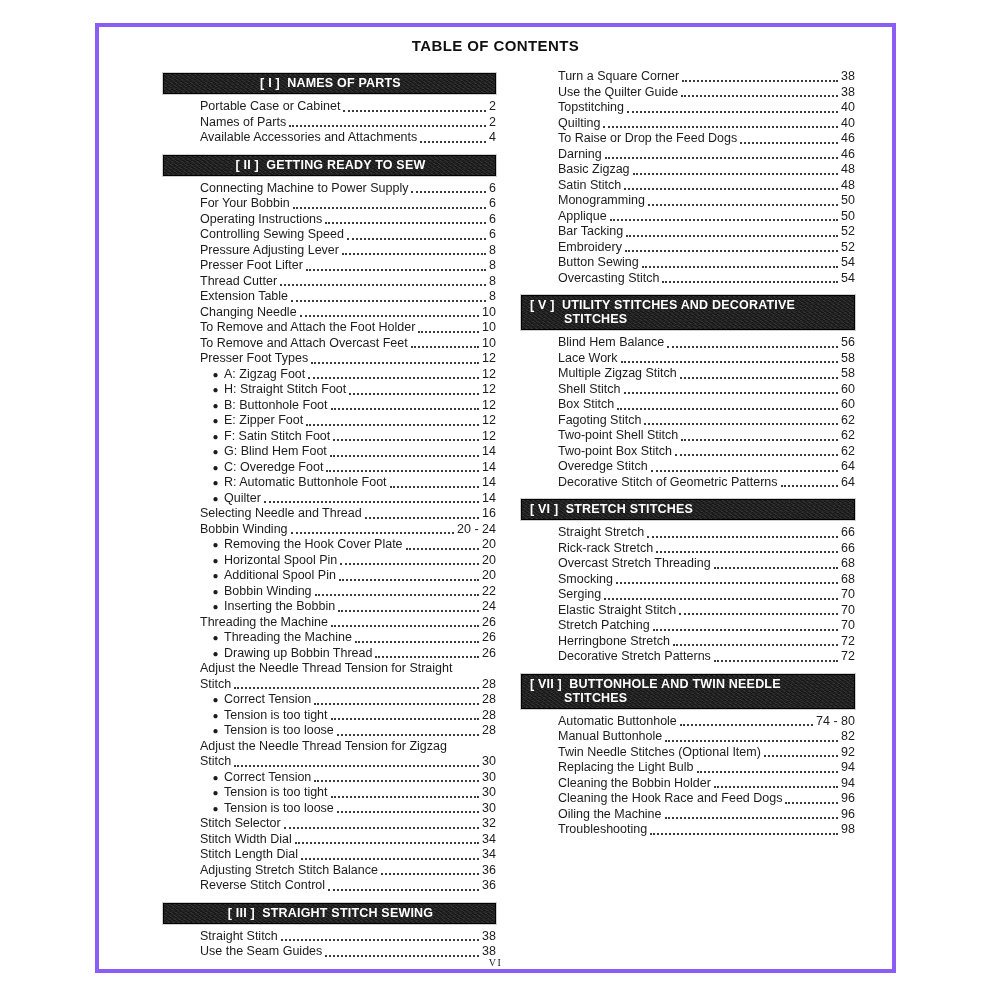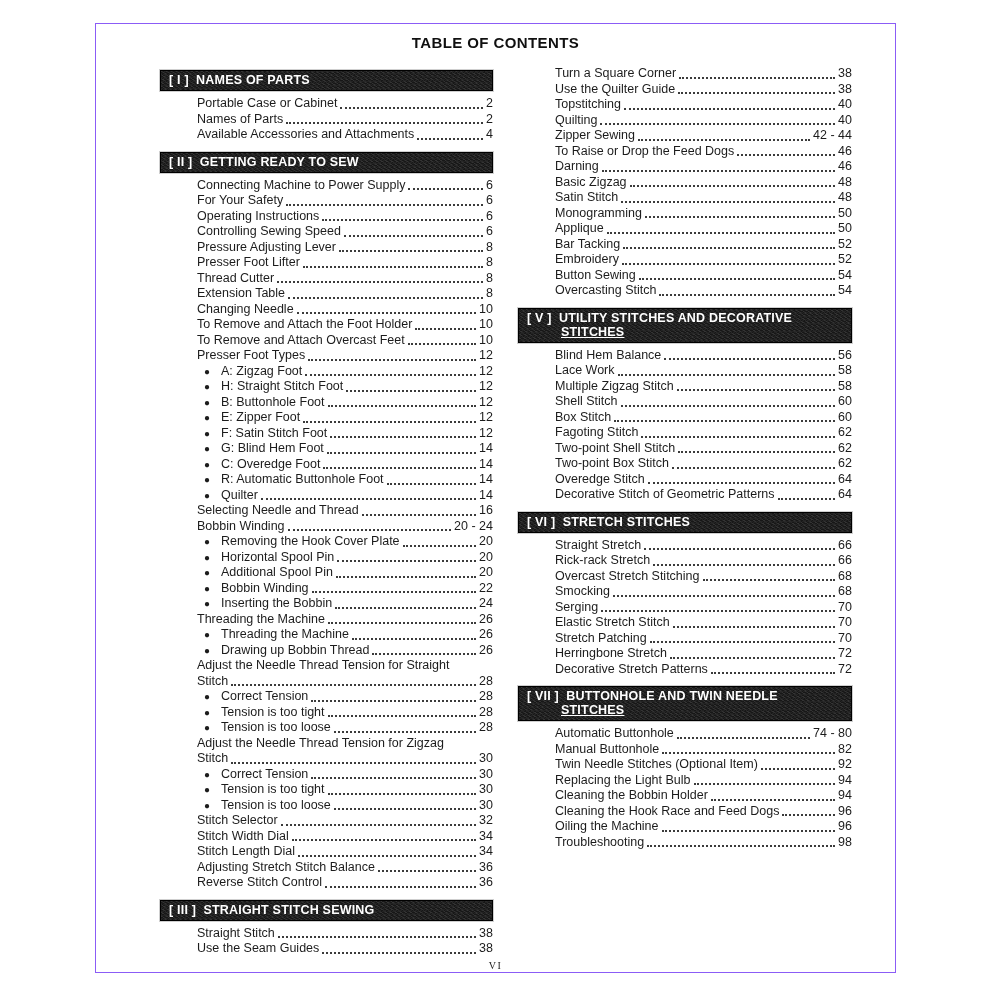--- a/index.html
+++ b/index.html
@@ -3,43 +3,43 @@
 <meta charset="utf-8">
 <style>
   html,body { margin:0; padding:0; background:#ffffff; }
   body {
     width:1000px; height:1000px; position:relative; overflow:hidden;
     font-family:"Liberation Sans", sans-serif; color:#1c1c1c;
     -webkit-font-smoothing:antialiased;
   }
   .page-frame {
     position:absolute; left:95px; top:23px; width:801px; height:950px;
-    border:1px solid #8b5cf6; box-sizing:border-box; background:#fff;
+    border:4px solid #8b5cf6; box-sizing:border-box; background:#fff;
   }
   .doc-title {
     text-align:center; margin-top:10px; font-size:15px; font-weight:bold;
     letter-spacing:.4px; color:#101010;
   }
   .cols { display:flex; padding:19px 0 0 64px; }
   .col { width:333px; }
-  .col-left { margin-right:25px; }
+  .col-left { margin-right:25px;text-align:center; }
   .col-right { margin-top:-4px; width:334px; }
 
   .sec-bar {
     background-color:#171717;
     background-image:
       repeating-linear-gradient(37deg, rgba(255,255,255,.08) 0 1px, transparent 1px 3px),
       repeating-linear-gradient(-23deg, rgba(255,255,255,.05) 0 1px, transparent 1px 2px);
     color:#ffffff; font-weight:bold; font-size:12.5px; line-height:14px;
     padding:2px 6px 3px 8px; margin:9px 0 5px 0;
     border:1px solid #000; box-shadow:0 0 0 1px #cfcfcf;
   }
   .blk:first-child .sec-bar { margin-top:0; }
   .sec-line { white-space:pre; letter-spacing:.2px; }
-  .sec-line2 { padding-left:34px;text-decoration:underline; }
+  .sec-line2 { padding-left:34px; }
 
   .entry {
     display:flex; align-items:baseline;
     font-size:12.5px; line-height:15.5px; padding-left:37px;
   }
   .entry.bullet { padding-left:44px; }
   .bdot { flex:none; width:17px; font-size:10px; }
   .label { white-space:pre; }
   .dots {
     flex:1 1 auto; min-width:10px; margin:0 3px;
@@ -84,21 +84,21 @@
         <div class="blk">
           <div class="sec-bar">
             <div class="sec-line">[ II ]  GETTING READY TO SEW</div>
           </div>
           <div class="entry">
             <span class="label">Connecting Machine to Power Supply</span>
             <span class="dots"></span>
             <span class="pnum">6</span>
           </div>
           <div class="entry">
-            <span class="label">For Your Safety</span>
+            <span class="label">For Your Bobbin</span>
             <span class="dots"></span>
             <span class="pnum">6</span>
           </div>
           <div class="entry">
             <span class="label">Operating Instructions</span>
             <span class="dots"></span>
             <span class="pnum">6</span>
           </div>
           <div class="entry">
             <span class="label">Controlling Sewing Speed</span>
@@ -364,25 +364,20 @@
           </div>
           <div class="entry">
             <span class="label">Topstitching</span>
             <span class="dots"></span>
             <span class="pnum">40</span>
           </div>
           <div class="entry">
             <span class="label">Quilting</span>
             <span class="dots"></span>
             <span class="pnum">40</span>
-          </div>
-          <div class="entry">
-            <span class="label">Zipper Sewing</span>
-            <span class="dots"></span>
-            <span class="pnum">42 - 44</span>
           </div>
           <div class="entry">
             <span class="label">To Raise or Drop the Feed Dogs</span>
             <span class="dots"></span>
             <span class="pnum">46</span>
           </div>
           <div class="entry">
             <span class="label">Darning</span>
             <span class="dots"></span>
             <span class="pnum">46</span>
@@ -494,36 +489,36 @@
             <span class="label">Straight Stretch</span>
             <span class="dots"></span>
             <span class="pnum">66</span>
           </div>
           <div class="entry">
             <span class="label">Rick-rack Stretch</span>
             <span class="dots"></span>
             <span class="pnum">66</span>
           </div>
           <div class="entry">
-            <span class="label">Overcast Stretch Stitching</span>
+            <span class="label">Overcast Stretch Threading</span>
             <span class="dots"></span>
             <span class="pnum">68</span>
           </div>
           <div class="entry">
             <span class="label">Smocking</span>
             <span class="dots"></span>
             <span class="pnum">68</span>
           </div>
           <div class="entry">
             <span class="label">Serging</span>
             <span class="dots"></span>
             <span class="pnum">70</span>
           </div>
           <div class="entry">
-            <span class="label">Elastic Stretch Stitch</span>
+            <span class="label">Elastic Straight Stitch</span>
             <span class="dots"></span>
             <span class="pnum">70</span>
           </div>
           <div class="entry">
             <span class="label">Stretch Patching</span>
             <span class="dots"></span>
             <span class="pnum">70</span>
           </div>
           <div class="entry">
             <span class="label">Herringbone Stretch</span>

